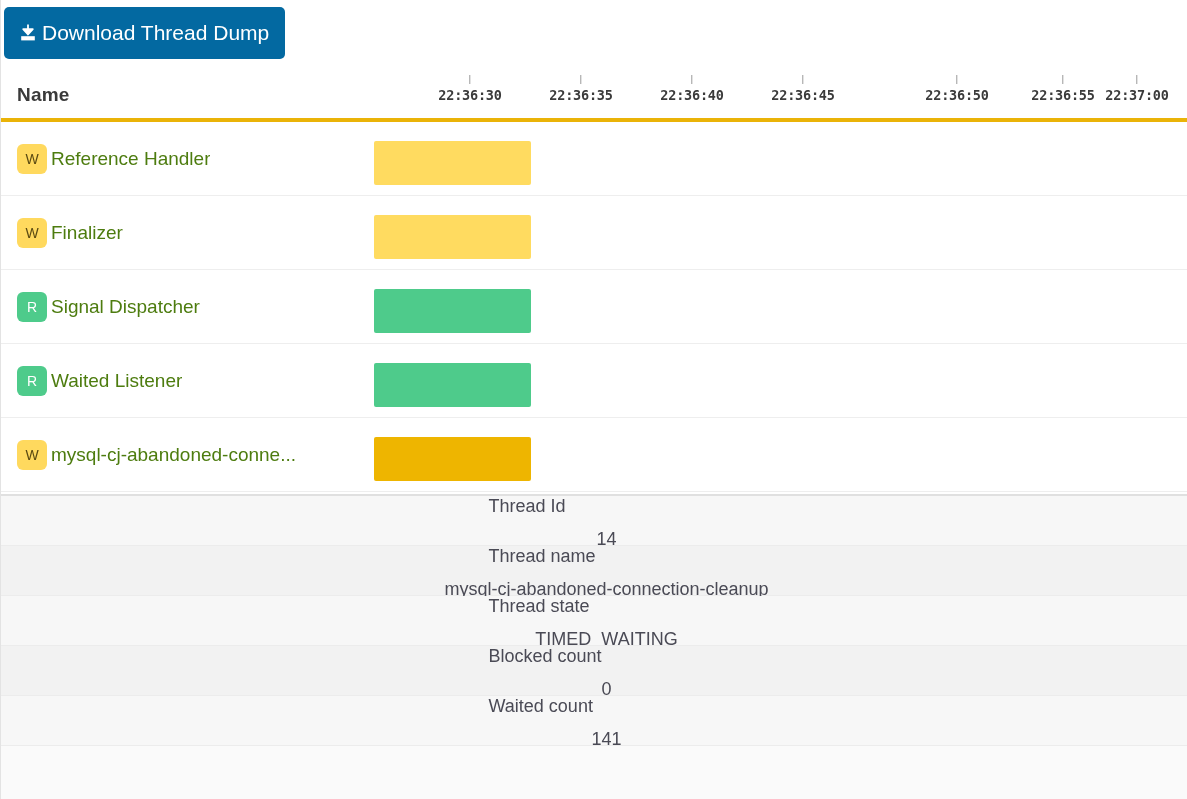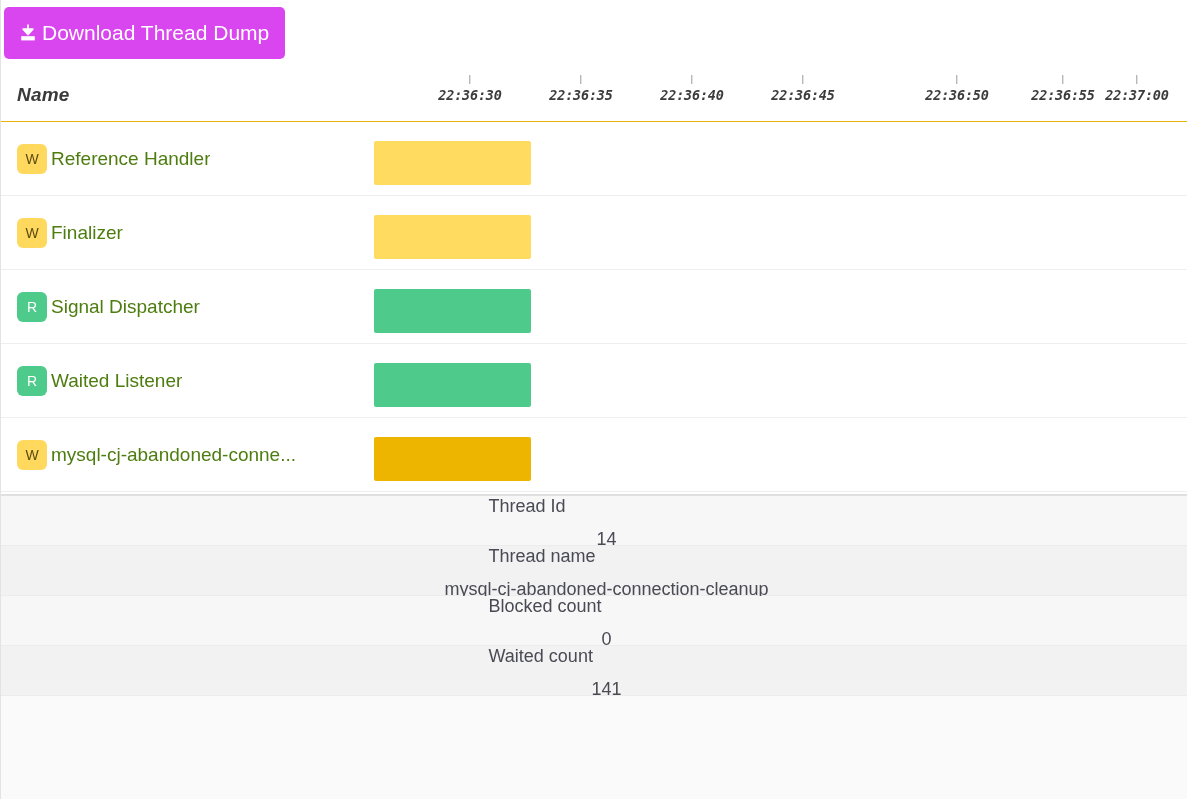--- a/index.html
+++ b/index.html
@@ -21,38 +21,37 @@
   .toolbar {
     position: absolute; left: 0; top: 0;
     width: 1187px; height: 66px;
     background: #ffffff;
   }
   .dl-btn {
     position: absolute; left: 3px; top: 7px;
     height: 52px;
     padding: 0 16px 0 14px;
     display: flex; align-items: center; gap: 2px;
-    background: #d946ef;
+    background: #0369a1;
     border: none; border-radius: 5px;
     color: #ffffff;
     font-size: 21px;
     font-family: "Liberation Sans", sans-serif;
     cursor: pointer;
     white-space: nowrap;
     text-align: center;
   }
   .dl-btn .ico { display: flex; align-items: center; margin-right: 2px; }
   .dl-btn .ico svg { display: block; }
 
   
   .tl-header {
     position: absolute; left: 0; top: 66px;
     width: 1187px; height: 56px;
-    border-bottom: 1px solid #eab308;
-    font-style: italic;
+    border-bottom: 4px solid #eab308;
   }
   .tl-header .name-col {
     position: absolute; left: 16px; top: 18px;
     font-size: 19px; font-weight: bold; color: #3a3a3a;
     letter-spacing: .2px;
   }
   .axis { position: absolute; left: 0; top: 0; width: 1136px; height: 55px; }
   .tick {
     position: absolute; top: 9px;
     transform: translateX(-50%);
@@ -233,20 +232,24 @@
   <div class="detail" id="detail">
       <div class="drow">
         <div class="dkey">Thread Id</div>
         <div class="dval">14</div>
       </div>
       <div class="drow">
         <div class="dkey">Thread name</div>
         <div class="dval">mysql-cj-abandoned-connection-cleanup</div>
       </div>
       <div class="drow">
+        <div class="dkey">Thread state</div>
+        <div class="dval">TIMED_WAITING</div>
+      </div>
+      <div class="drow">
         <div class="dkey">Blocked count</div>
         <div class="dval">0</div>
       </div>
       <div class="drow">
         <div class="dkey">Waited count</div>
         <div class="dval">141</div>
       </div>
     </div>
 
 </div>

